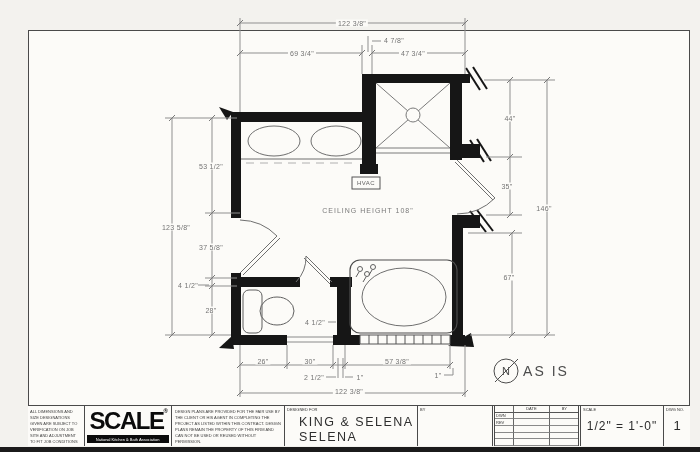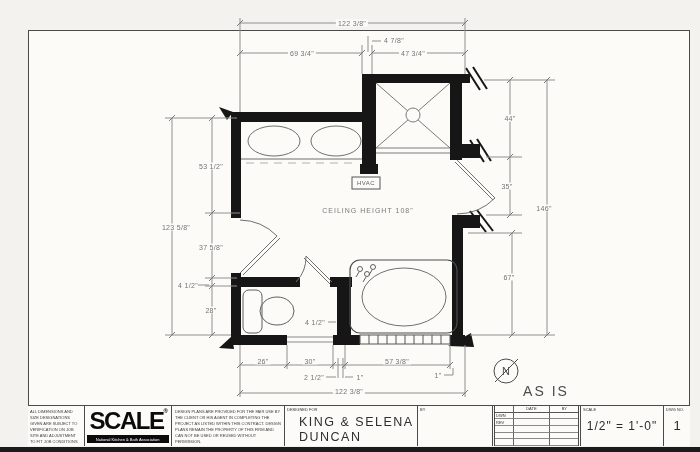--- a/index.html
+++ b/index.html
@@ -277,21 +277,21 @@
   <span class="lbl wbg" style="left:310px; top:361px;">30"</span>
   <span class="lbl wbg" style="left:397px; top:361px;">57 3/8"</span>
   <span class="lbl" style="left:314px; top:377px;">2 1/2"</span>
   <span class="lbl" style="left:360px; top:377px;">1"</span>
   <span class="lbl" style="left:438px; top:375px;">1"</span>
   <span class="lbl wbg" style="left:349px; top:391px;">122 3/8"</span>
   <span class="lbl" style="left:315px; top:322px;">4 1/2"</span>
 
   <span class="lbl ceiling" style="left:368px; top:210px;">CEILING HEIGHT 108"</span>
   <span class="lbl hvac" style="left:366px; top:183px;">HVAC</span>
-  <span class="lbl asis" style="left:546px; top:391px;">AS IS</span>
+  <span class="lbl asis" style="left:546px; top:371px;">AS IS</span>
   <span class="lbl north-n" style="left:506px; top:371px;">N</span>
 
   <div class="titleblock">
 
     <div class="tb-cell c-disc1">
       <div class="micro">ALL DIMENSIONS AND SIZE DESIGNATIONS GIVEN ARE SUBJECT TO VERIFICATION ON JOB SITE AND ADJUSTMENT TO FIT JOB CONDITIONS</div>
     </div>
 
     <div class="tb-cell c-logo nkba">
       <div class="nkba-word">
@@ -303,21 +303,21 @@
     </div>
 
     <div class="tb-cell c-disc2">
       <div class="micro">DESIGN PLANS ARE PROVIDED FOR THE FAIR USE BY THE CLIENT OR HIS AGENT IN COMPLETING THE PROJECT AS LISTED WITHIN THIS CONTRACT. DESIGN PLANS REMAIN THE PROPERTY OF THIS FIRM AND CAN NOT BE USED OR REUSED WITHOUT PERMISSION.</div>
     </div>
 
     <div class="tb-cell c-client">
       <span class="micro-label">DESIGNED FOR</span>
       <div class="client-name">
         <div>KING &amp; SELENA</div>
-        <div>DUNCAN</div>
+        <div>SELENA</div>
       </div>
     </div>
 
     <div class="tb-cell c-by">
       <span class="micro-label">BY</span>
     </div>
 
     <div class="tb-cell c-table">
       <div class="rev-table">
         <div class="rt-cell"></div>

